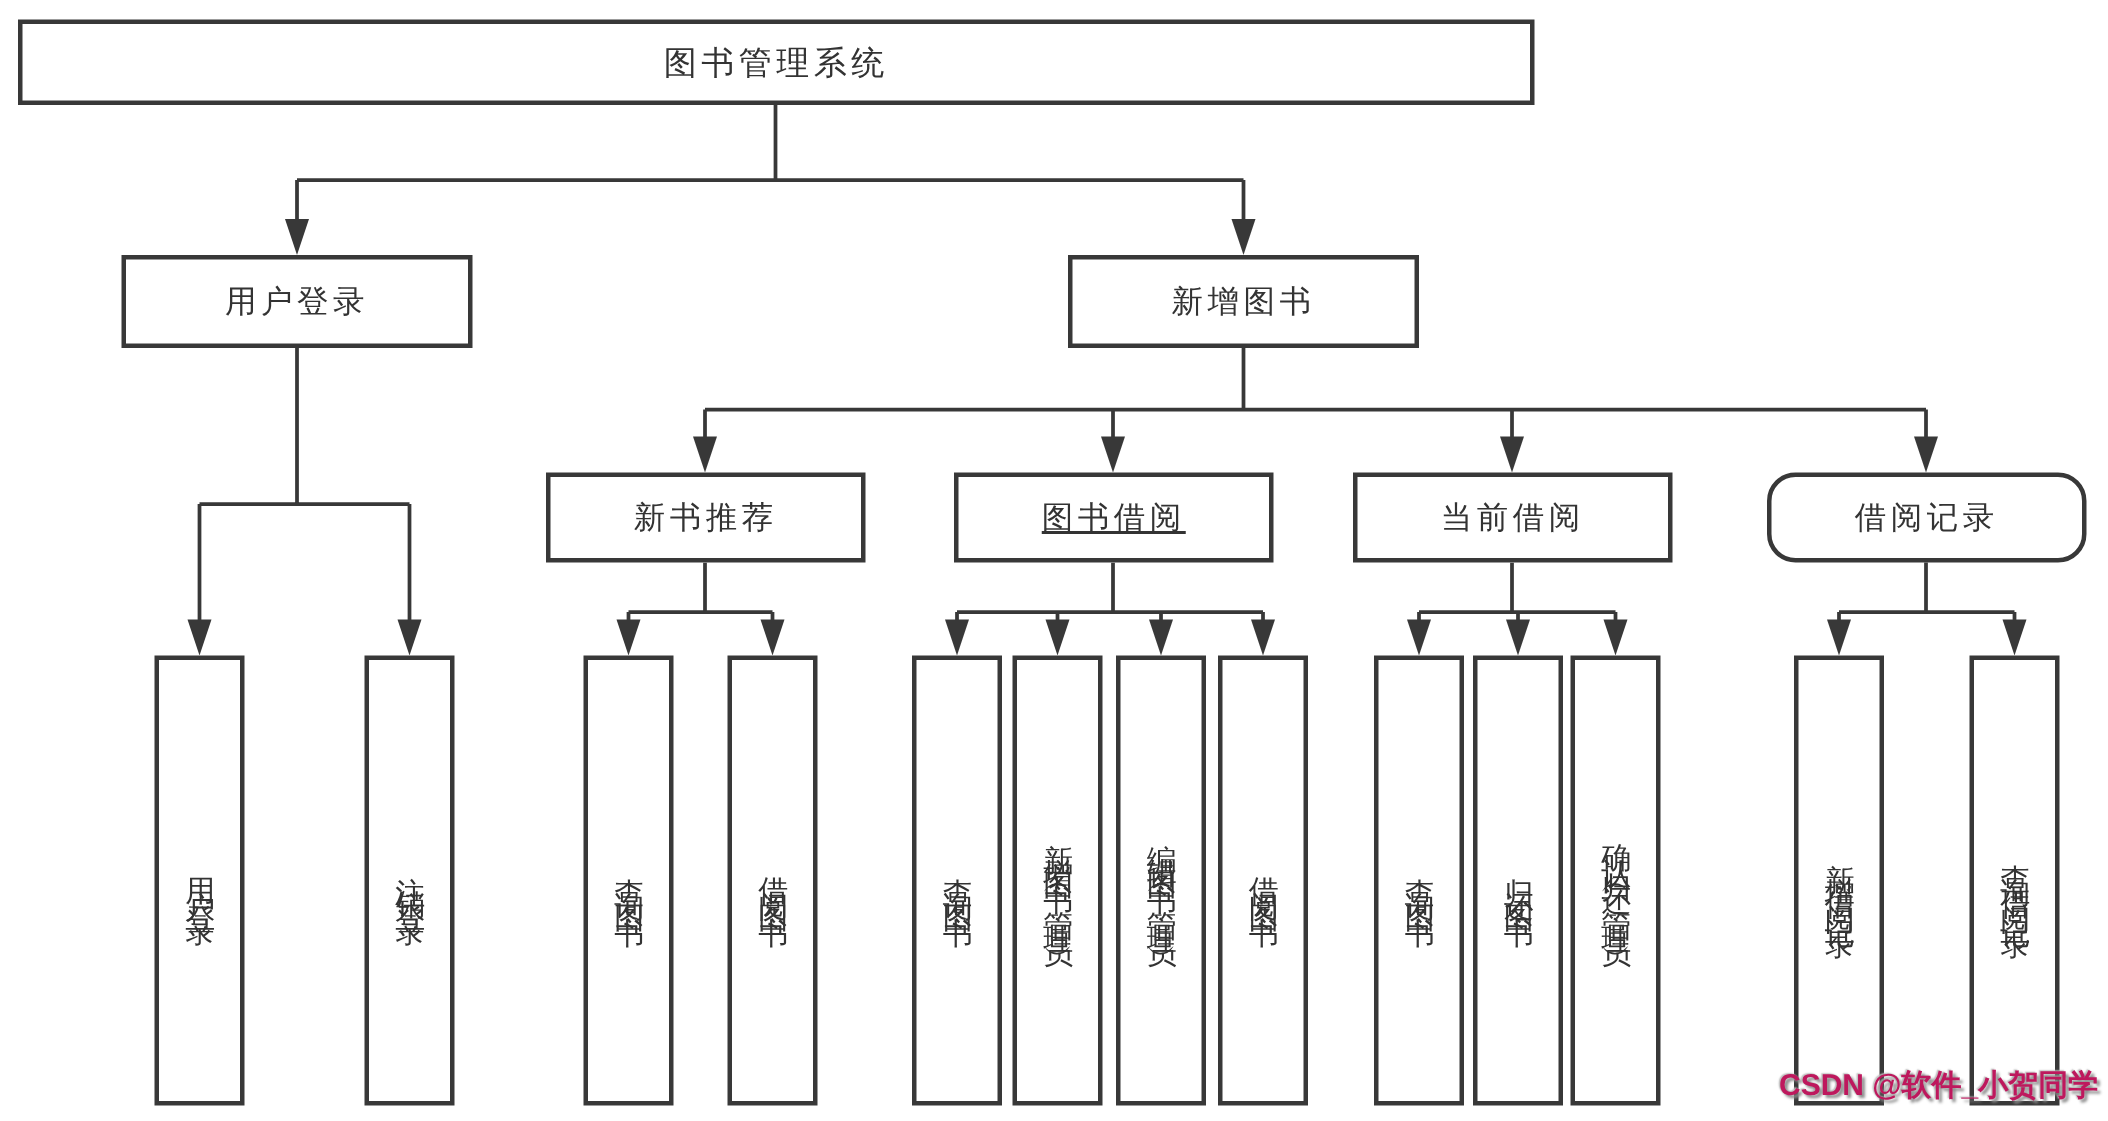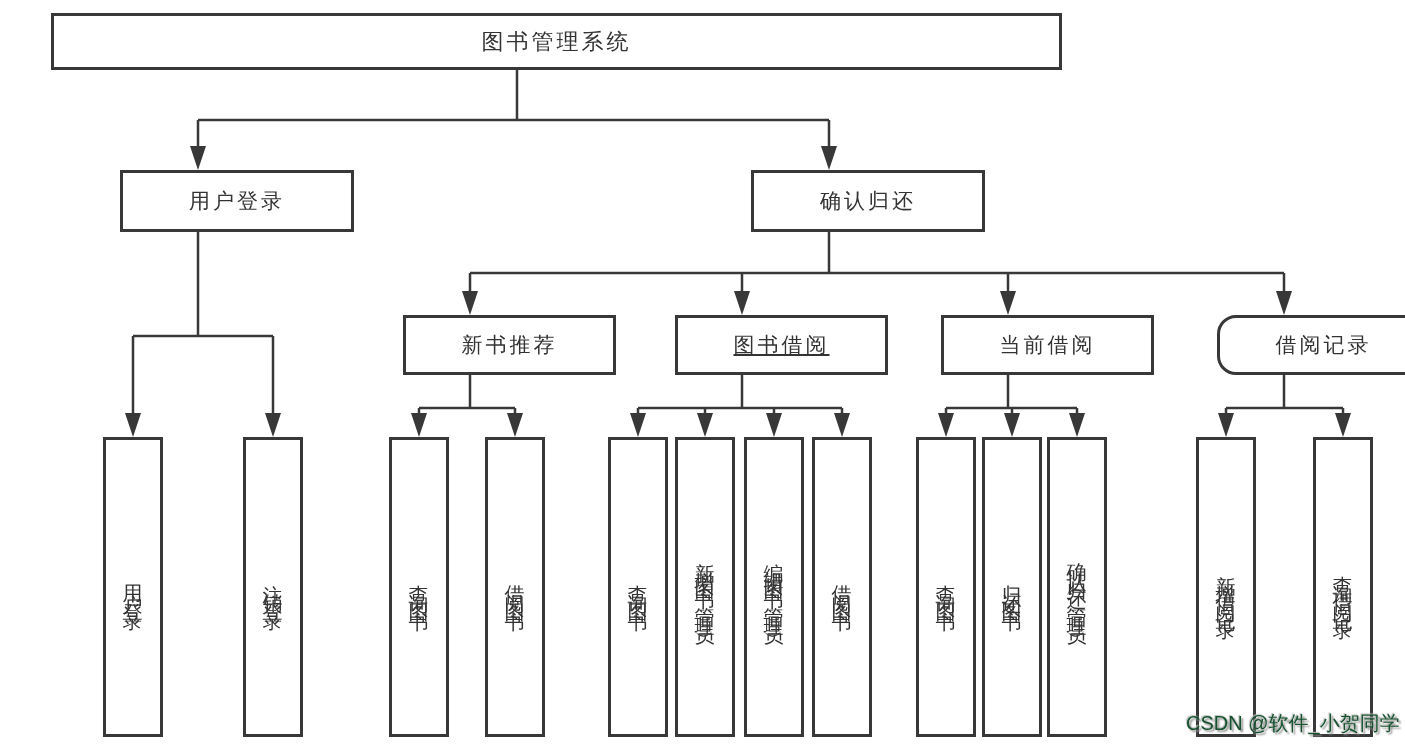--- a/index.html
+++ b/index.html
@@ -29,42 +29,42 @@
     color: #333333;
     display: flex;
     align-items: center;
     justify-content: center;
     z-index: 1;
   }
   .hbox {
     font-size: 21px;
     letter-spacing: 3px;
     white-space: nowrap;
-    margin-left: 39px;
   }
   .hbox.root {
     font-size: 22px;
   }
   .vbox {
     writing-mode: vertical-rl;
     text-orientation: mixed;
     font-size: 20px;
     letter-spacing: 9px;
     line-height: 1;
   }
   .watermark {
     position: absolute;
     left: 1186px;
     top: 710px;
     width: 210px;
     z-index: 2;
     font-size: 20px;
     white-space: nowrap;
-    color: #14532d;
+    color: #be185d;
     text-shadow: 2px 2px 2px #8c8c8c, -1px -1px 1px #bdbdbd;
+    font-weight: bold;
   }
 </style>
 </head>
 <body>
 
 <div class="stage">
 
   <svg class="connectors" width="1405" height="747" viewBox="0 0 1405 747">
     <g stroke="#383838" stroke-width="2.5" fill="none">
       <path d="M517 70 V120 M198 120 H829 M198 120 V148 M829 120 V148"></path>
@@ -94,21 +94,21 @@
       <polygon points="1004,413 1020,413 1012,437"></polygon>
       <polygon points="1069,413 1085,413 1077,437"></polygon>
       <polygon points="1218,413 1234,413 1226,437"></polygon>
       <polygon points="1335,413 1351,413 1343,437"></polygon>
     </g>
   </svg>
 
   <div class="node hbox root" style="left:12px; top:13px; width:1011px; height:57px;">图书管理系统</div>
 
   <div class="node hbox" style="left:81px; top:170px; width:234px; height:62px;">用户登录</div>
-  <div class="node hbox" style="left:712px; top:170px; width:234px; height:62px;">确认归还</div>
+  <div class="node hbox" style="left:712px; top:170px; width:234px; height:62px;">新增图书</div>
 
   <div class="node hbox" style="left:364px; top:315px; width:213px; height:60px;text-align:center;">新书推荐</div>
   <div class="node hbox" style="left:636px; top:315px; width:213px; height:60px;text-decoration:underline;">图书借阅</div>
   <div class="node hbox" style="left:902px; top:315px; width:213px; height:60px;">当前借阅</div>
   <div class="node hbox" style="left:1178px; top:315px; width:213px; height:60px;border-radius:19px;">借阅记录</div>
 
   <div class="node vbox" style="left:103px; top:437px; width:60px; height:300px;">用户登录</div>
   <div class="node vbox" style="left:243px; top:437px; width:60px; height:300px;">注销登录</div>
 
   <div class="node vbox" style="left:389px; top:437px; width:60px; height:300px;">查询图书</div>

